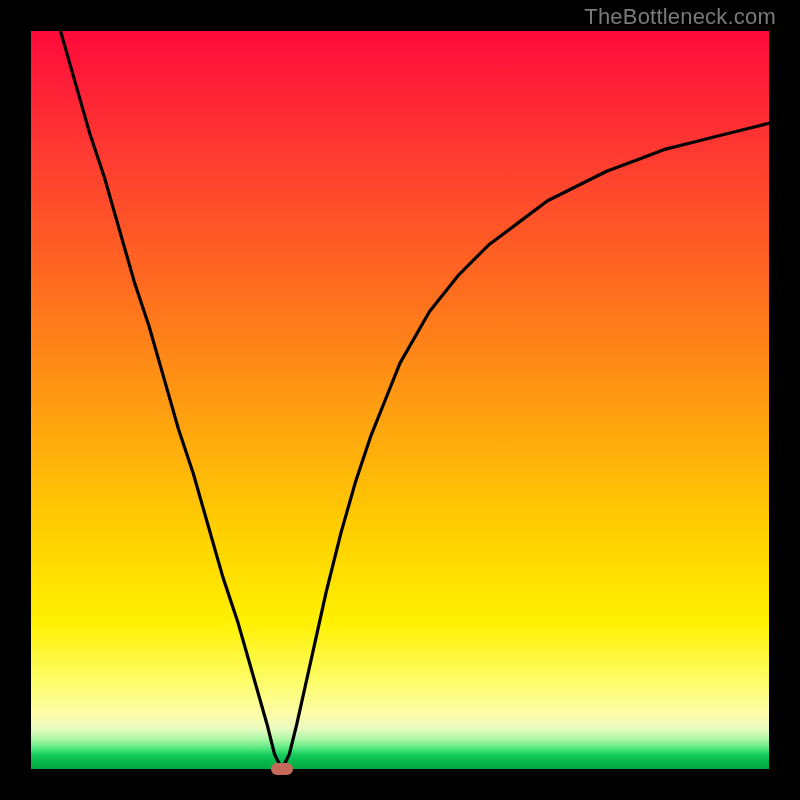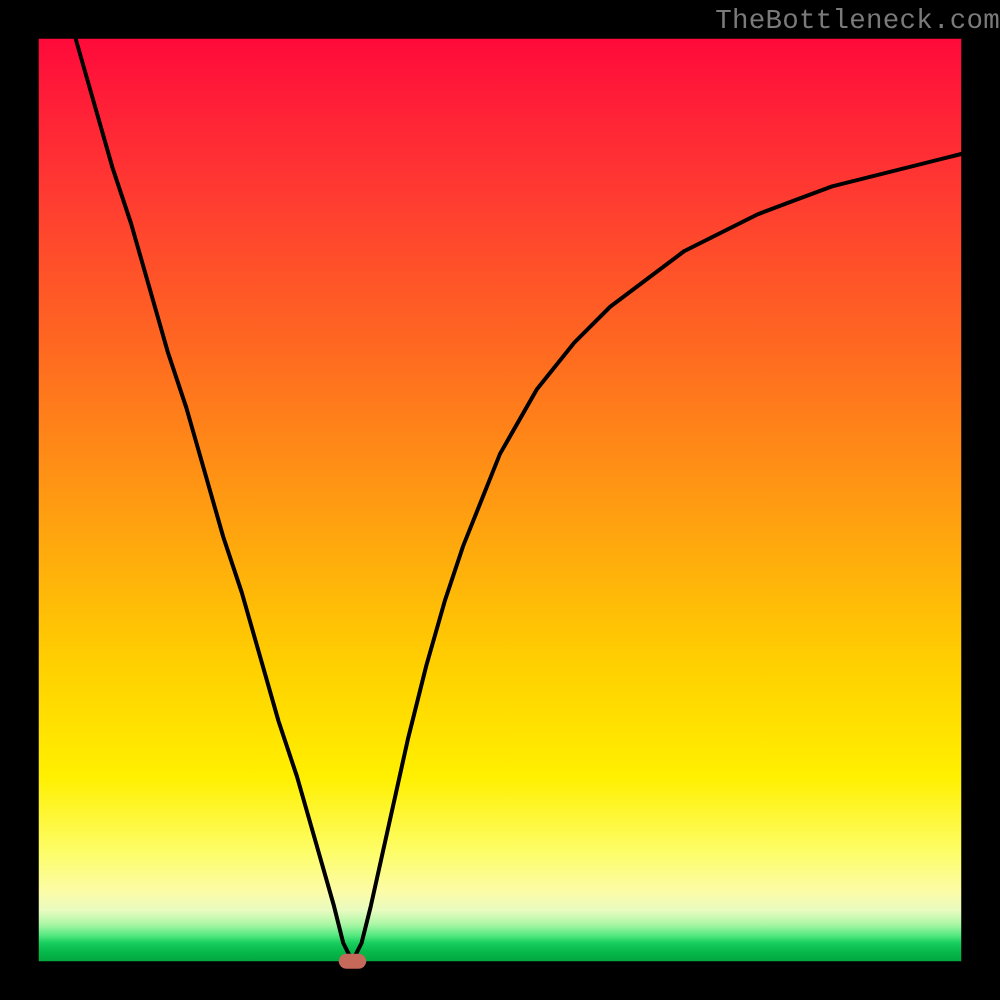--- a/index.html
+++ b/index.html
@@ -41,27 +41,26 @@
       #aaf7a5 96%,
       #55e880 97.2%,
       #18cf5e 98%,
       #06b84a 99%,
       #03a840 100%
     );
   }
   .watermark {
     position: absolute;
     top: 4px;
-    right: 0;
+    right: 24px;
     color: #7a7a7a;
     font-size: 22px;
     font-weight: 500;
     letter-spacing: 0.2px;
     user-select: none;
-    font-family: Liberation Mono, monospace;
   }
   svg.curve {
     position: absolute;
     left: 0;
     top: 0;
     width: 738px;
     height: 738px;
     overflow: visible;
   }
   .dot {

